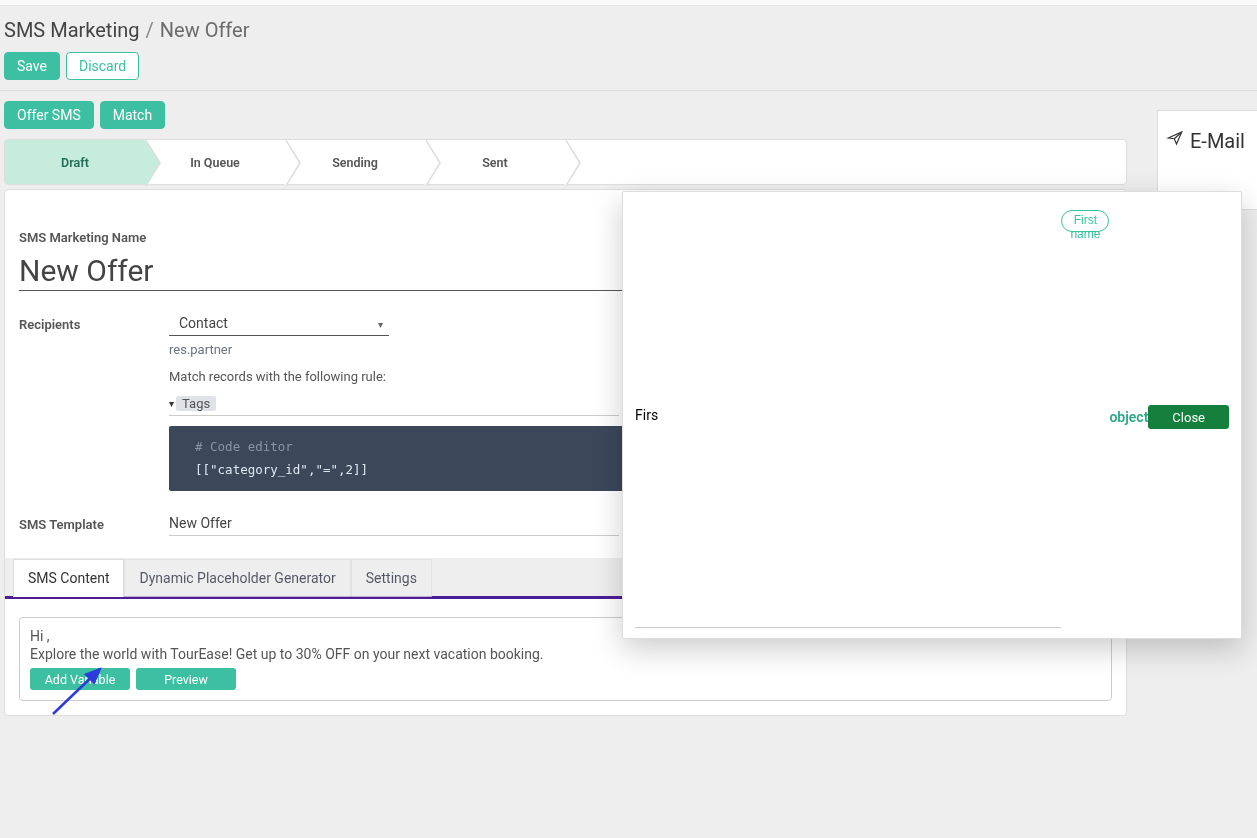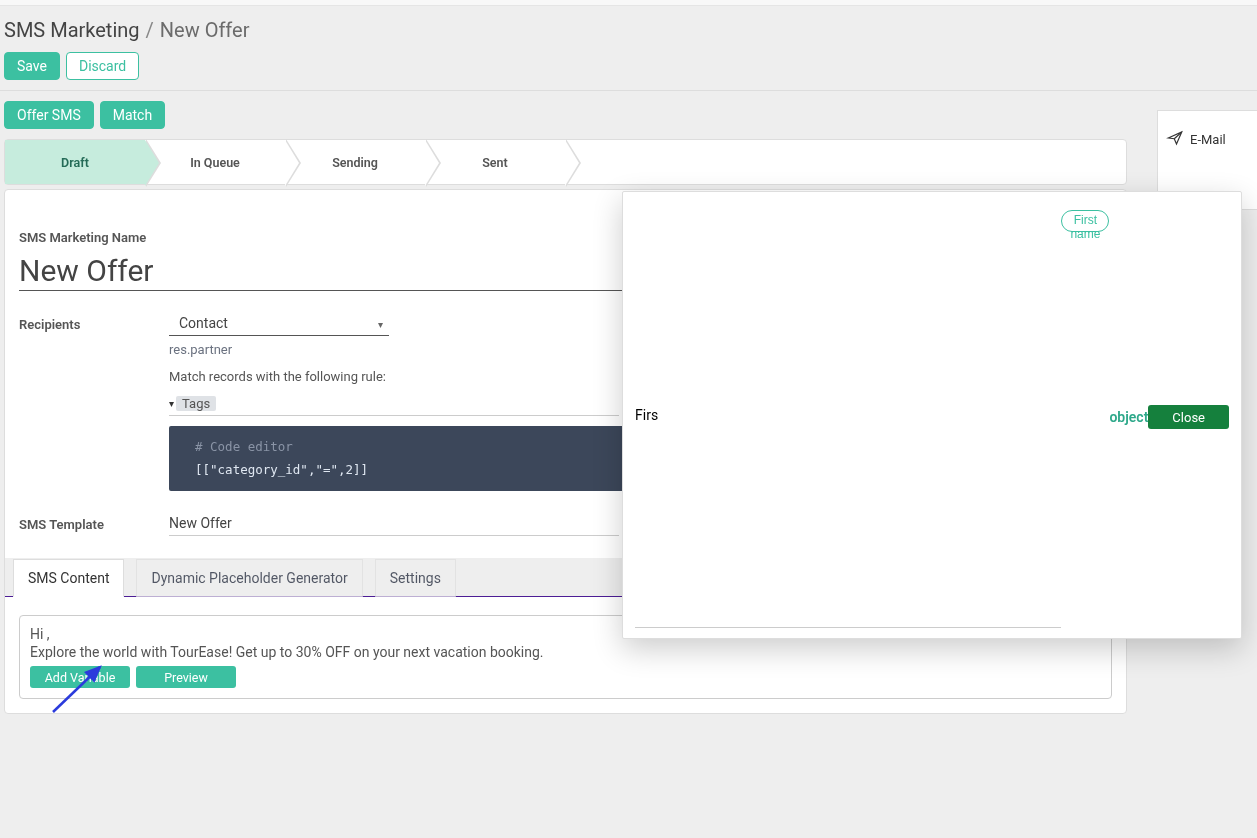--- a/index.html
+++ b/index.html
@@ -91,24 +91,24 @@
     width: 100px;
     height: 100px;
     background: #fff;
     border: 1px solid #ddd;
     border-right: 0;
     padding: 18px 8px;
     z-index: 1;
   }
   .email-link {
     display: flex;
-    align-items: flex-end;
+    align-items: flex-start;
     gap: 6px;
     color: #333;
-    font-size: 13px;
+    font-size: 20px;
   }
   .send-icon-svg { width: 18px; height: 18px; }
   .status-bar {
     display: flex;
     align-items: stretch;
     background: #fff;
     border: 1px solid #ddd;
     border-radius: 4px;
     margin: 6px 130px 0 4px;
     height: 46px;
@@ -245,24 +245,24 @@
   .code-editor .content { color: #dfe7f1; }
   .template-line {
     width: 450px;
     border-bottom: 1px solid #ccc;
     padding: 4px 0;
     font-size: 14px;
     color: #444;
   }
   .tabs {
     display: flex;
-    gap: 12px;
+    gap: 0;
     margin: 22px -14px 0 -14px;
     padding: 0 8px;
-    border-bottom: 1px solid #4c1d95;
+    border-bottom: 3px solid #4c1d95;
     background: #eee;
   }
   .tab {
     padding: 10px 14px;
     font-size: 14px;
     color: #0f172a;
     cursor: pointer;
     position: relative;
     top: 1px;
     border: 1px solid #ddd;

